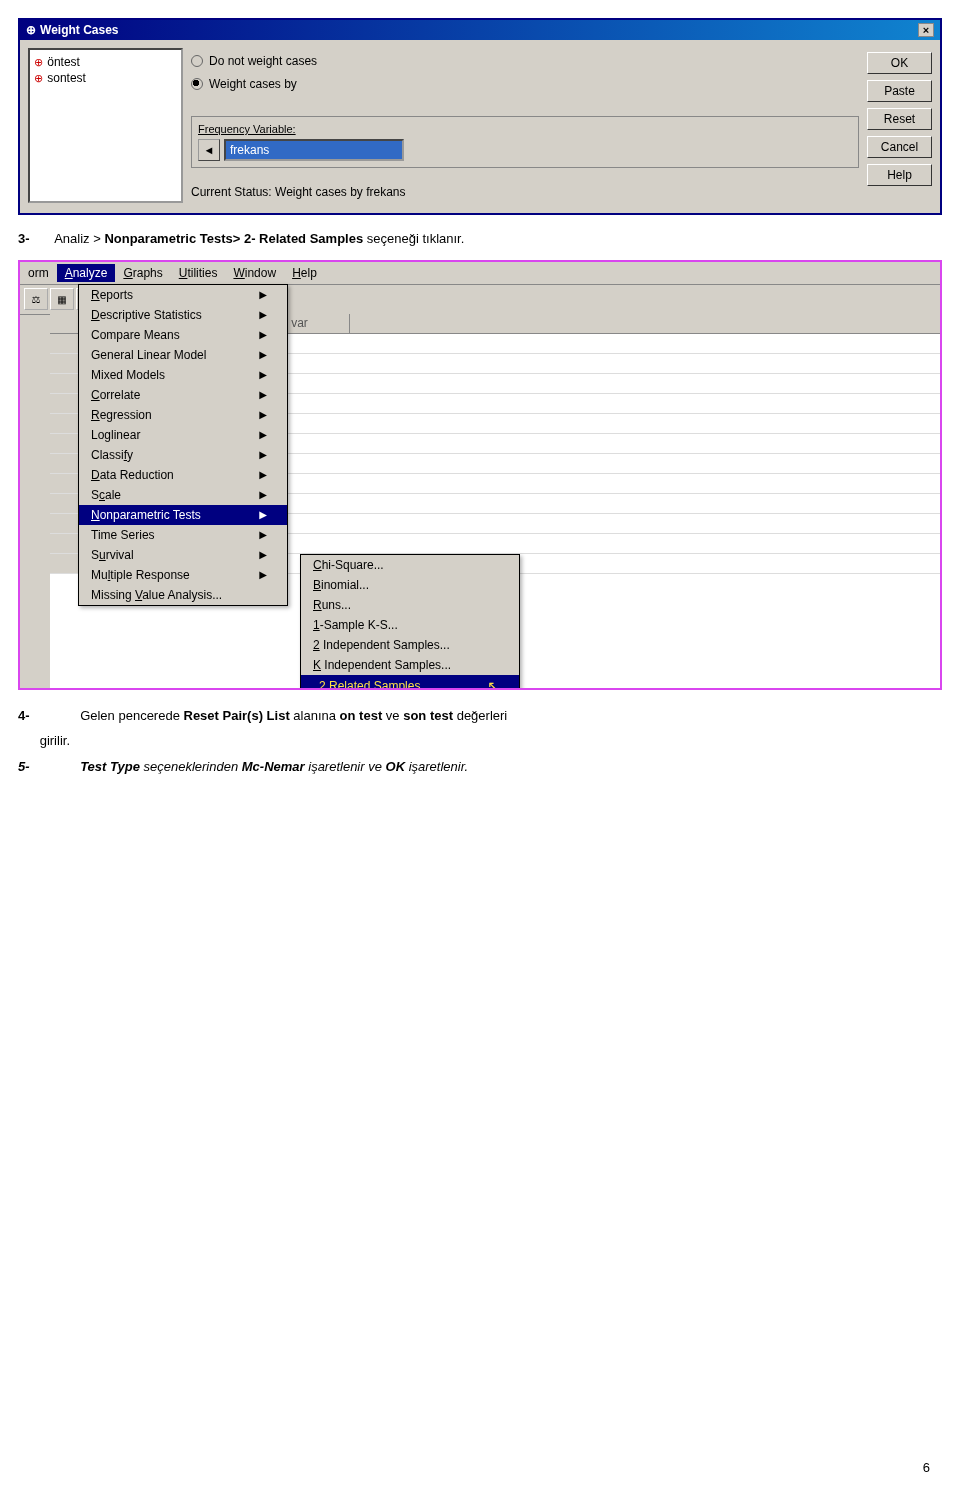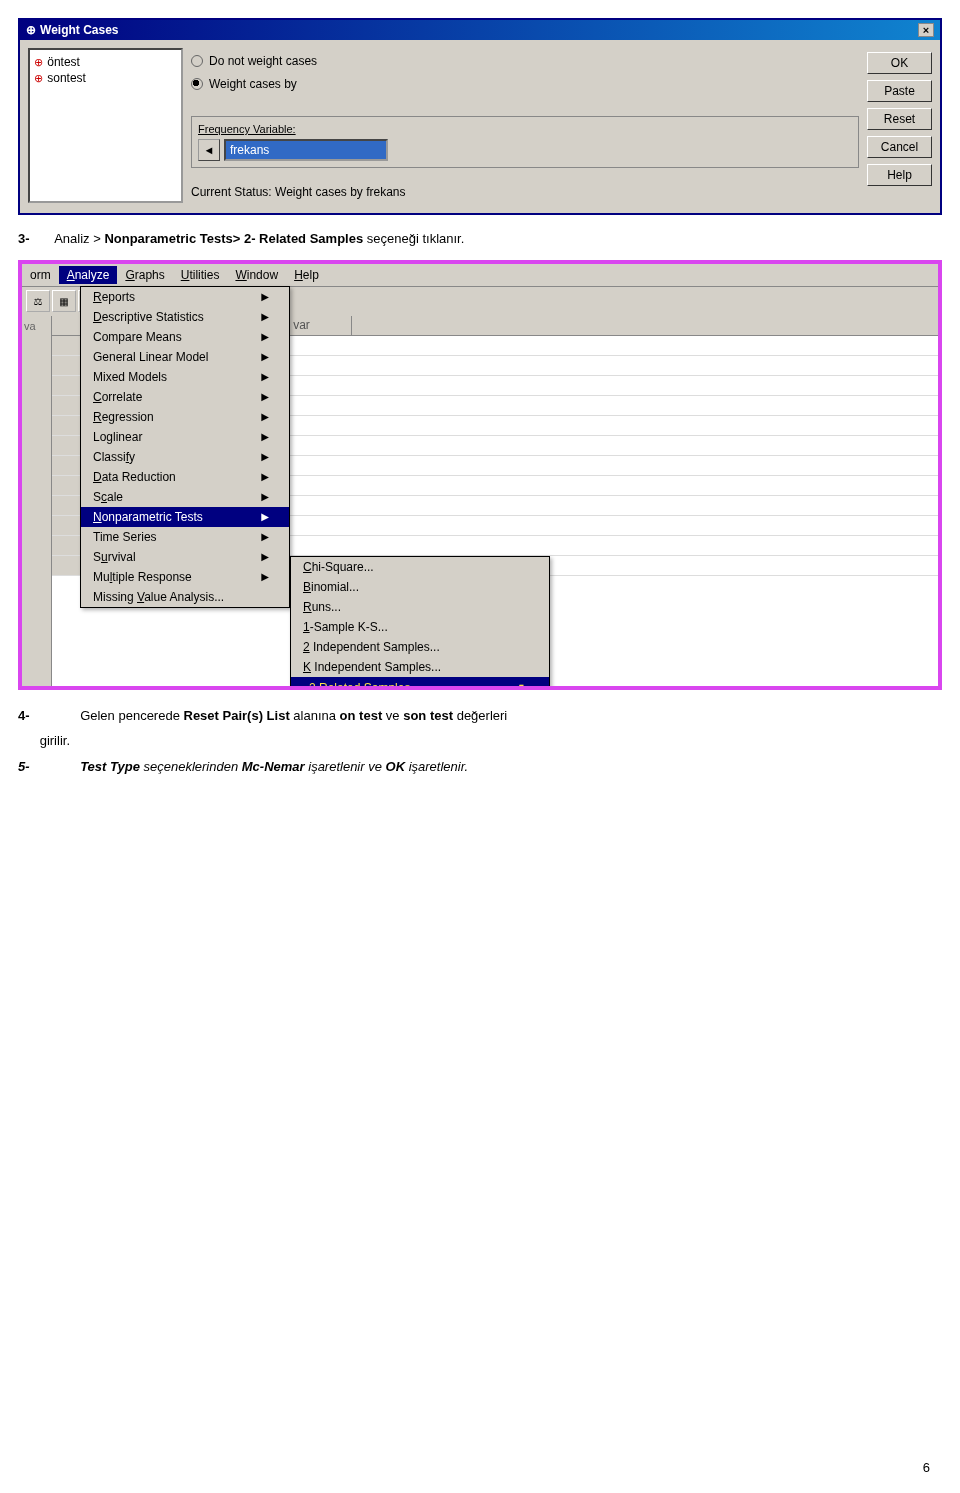--- a/index.html
+++ b/index.html
@@ -121,21 +121,21 @@
       align-items: center;
       justify-content: center;
       font-size: 11px;
       cursor: pointer;
     }
     .freq-input {
       background: #316ac5;
       color: #fff;
       border: 2px inset #999;
       height: 22px;
-      width: 164px;
+      width: 180px;
       padding: 2px 4px;
       font-size: 12px;
     }
     .current-status {
       font-size: 12px;
       margin-top: 8px;
     }
     .dialog-buttons {
       display: flex;
       flex-direction: column;
@@ -150,21 +150,21 @@
       min-width: 65px;
       padding: 3px 8px;
       font-size: 12px;
       cursor: pointer;
       text-align: center;
     }
 
     
     .spss-area {
       margin: 0 18px;
-      border: 4px solid #d946ef;
+      border: 2px solid #d946ef;
       background: #d4d0c8;
       position: relative;
       height: 430px;
       overflow: hidden;
     }
 
     
     .menubar {
       display: flex;
       background: #d4d0c8;
@@ -398,23 +398,20 @@
     </span>
   </div>
 
   <div class="toolbar">
     <div class="toolbar-btn">⚖</div>
     <div class="toolbar-btn">▦</div>
     <div class="toolbar-btn" style="color:#cc0000;">✦</div>
     <div class="toolbar-btn">◎</div>
   </div>
 
-  <div class="left-panel">
-    <div class="left-panel-label">va</div>
-  </div>
 
   <div style="position:absolute; left:30px; top:52px; right:0; display:flex; background:#d4d0c8; border-bottom:1px solid #888; height:20px;">
     <div style="width:100px;border-right:1px solid #888;"></div>
     <div class="col-header" style="width:100px;border-right:1px solid #888;">
         <span class="var-label">var</span>
       </div>
     <div class="col-header" style="width:100px;">
         <span class="var-label">var</span>
       </div>
   </div>
@@ -541,21 +538,21 @@
     </div>
     <div class="menu-item">
       <span>Mu<u>l</u>tiple Response</span>
       <span class="menu-arrow">▶</span>
     </div>
     <div class="menu-item">
       <span>Missing <u>V</u>alue Analysis...</span>
     </div>
   </div>
 
-  <div class="submenu" style="left:268px; top:292px; width:260px;">
+  <div class="submenu" style="left:280px; top:292px; width:220px;">
     <div class="submenu-item">
       <span><u>C</u>hi-Square...</span>
     </div>
     <div class="submenu-item">
       <span><u>B</u>inomial...</span>
     </div>
     <div class="submenu-item">
       <span><u>R</u>uns...</span>
     </div>
     <div class="submenu-item">

